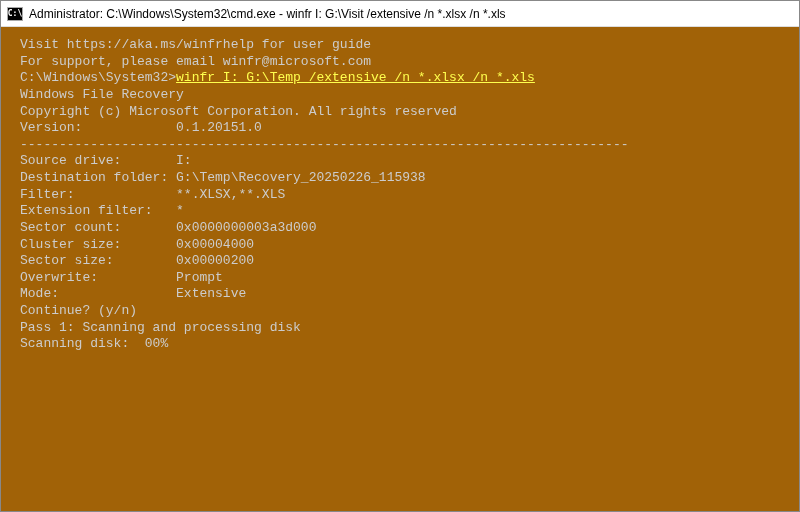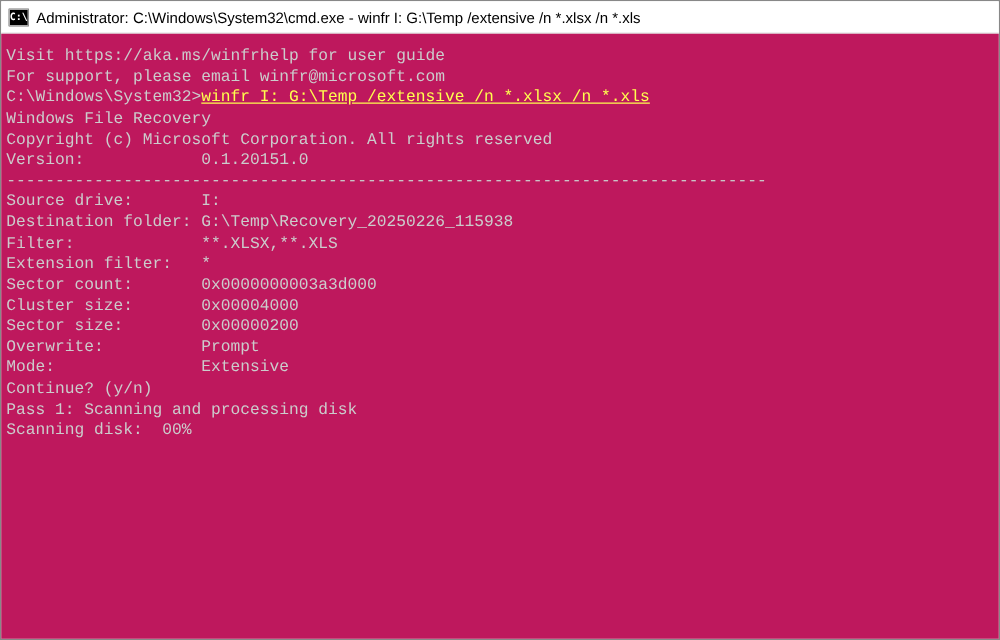--- a/index.html
+++ b/index.html
@@ -39,39 +39,39 @@
     background: #000;
     color: #fff;
     font-size: 8px;
     font-family: Consolas, monospace;
     font-weight: bold;
     border: 1px solid #aaa;
     line-height: 1;
   }
   .terminal {
     flex: 1;
-    background: #be185d;
+    background: #a16207;
     color: #ccc;
-    padding: 10px 4px;
+    padding: 10px 19px;
     overflow: hidden;
   }
   pre {
     font-family: Consolas, 'Courier New', monospace;
     font-size: 13px;
     line-height: 1.28;
     white-space: pre;
   }
   .line { display: block; }
   .yellow { color: #ffff4e; text-decoration: underline; }
   .sep { color: #ccc; }
 </style>
 </head>
 <body>
 
 <div class="window">
   <div class="titlebar">
     <span class="cmd-icon">C:\</span>
-    <span>Administrator: C:\Windows\System32\cmd.exe - winfr  I: G:\Temp /extensive /n *.xlsx /n *.xls</span>
+    <span>Administrator: C:\Windows\System32\cmd.exe - winfr  I: G:\Visit /extensive /n *.xlsx /n *.xls</span>
   </div>
   <div class="terminal">
     <pre><span class="line"></span><span class="line">Visit https://aka.ms/winfrhelp for user guide</span><span class="line">For support, please email winfr@microsoft.com</span><span class="line"></span><span class="line"><span>C:\Windows\System32&gt;</span><span class="yellow">winfr I: G:\Temp /extensive /n *.xlsx /n *.xls</span></span><span class="line"></span><span class="line">Windows File Recovery</span><span class="line">Copyright (c) Microsoft Corporation. All rights reserved</span><span class="line">Version:            0.1.20151.0</span><span class="line sep">------------------------------------------------------------------------------</span><span class="line"></span><span class="line">Source drive:       I:</span><span class="line">Destination folder: G:\Temp\Recovery_20250226_115938</span><span class="line">Filter:             **.XLSX,**.XLS</span><span class="line">Extension filter:   *</span><span class="line"></span><span class="line">Sector count:       0x0000000003a3d000</span><span class="line">Cluster size:       0x00004000</span><span class="line">Sector size:        0x00000200</span><span class="line">Overwrite:          Prompt</span><span class="line">Mode:               Extensive</span><span class="line"></span><span class="line"></span><span class="line">Continue? (y/n)</span><span class="line">Pass 1: Scanning and processing disk</span><span class="line">Scanning disk:  00%</span></pre>
   </div>
 </div>
 
 </body></html>

